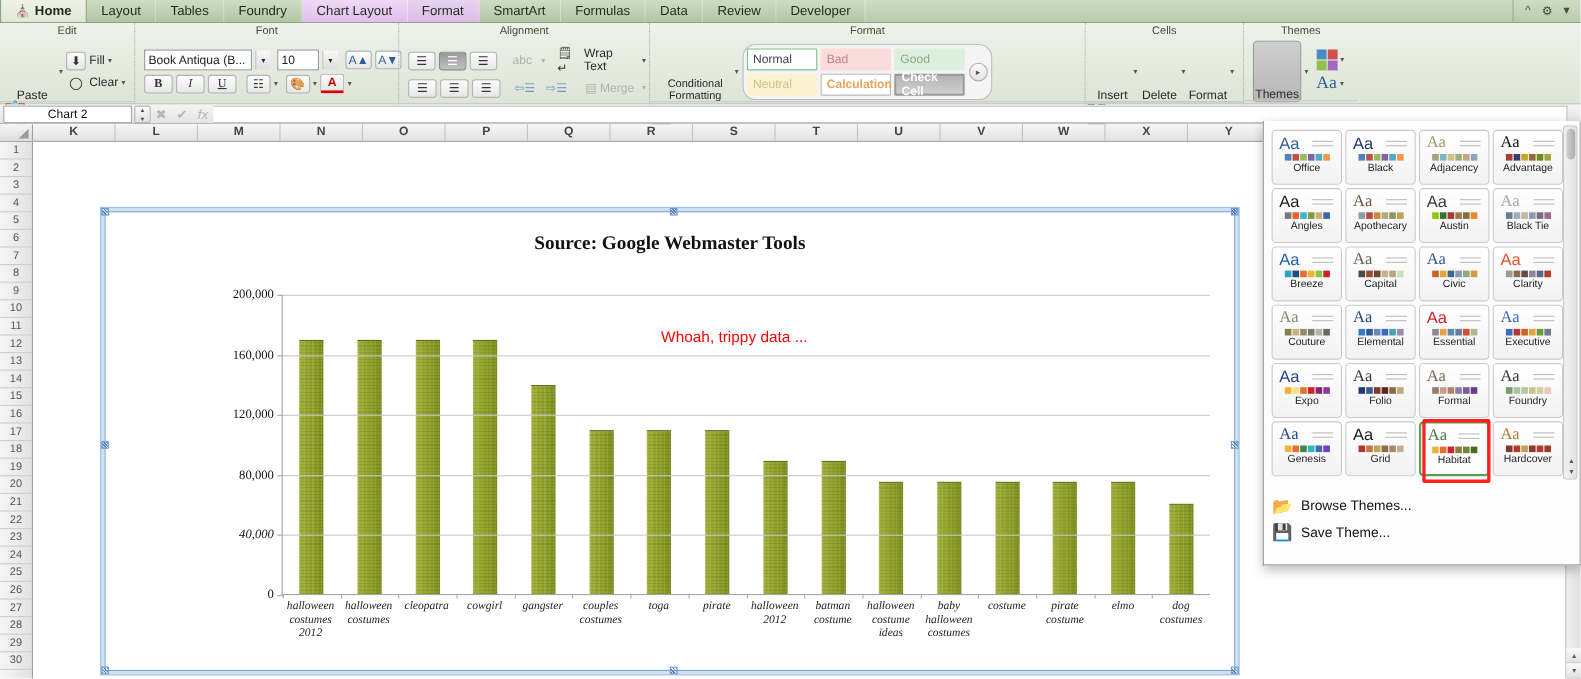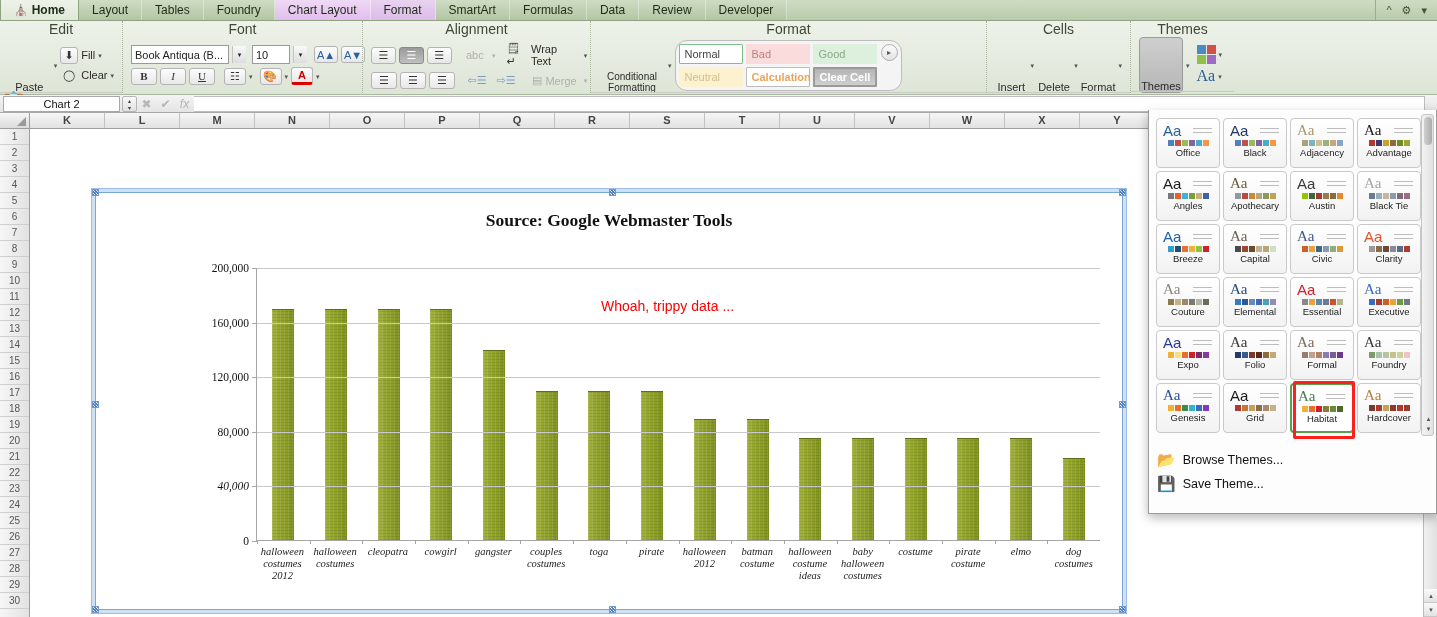--- a/index.html
+++ b/index.html
@@ -25,21 +25,21 @@
     gap:10px; padding:0 10px; border-left:1px solid #9aae8d; }
   #tabbar-right span { font-size:11px; color:#44513c; }
 
   
   #ribbon { position:absolute; left:0; top:21px; width:1437px; height:74px;
     background:linear-gradient(#eef2ea,#dde5d6); border-bottom:1px solid #a9b89e;
     display:flex; font-size:11px; color:#222; }
   .group { position:relative; height:74px; padding:2px 4px 0 4px;
     display:flex; flex-direction:column; }
   .group + .group { border-left:1px dotted #a8b59e; }
-  .gtitle { text-align:center; font-size:14px; color:#3c4a35; height:12px;
+  .gtitle { text-align:center; font-size:10px; color:#3c4a35; height:12px;
     line-height:12px; }
   .gbody { flex:1; display:flex; align-items:center; gap:3px; padding:0 4px; }
   .col2 { display:flex; flex-direction:column; gap:3px; justify-content:center; }
   .row { display:flex; align-items:center; gap:3px; }
 
   .btn { border:1px solid #b4b4b4; background:linear-gradient(#fdfdfd,#e7e7e7);
     border-radius:3px; padding:1px 4px; min-height:17px; display:flex;
     align-items:center; justify-content:center; font-size:11px; color:#333; }
   .btn.flat { border:none; background:none; }
   .btn.on { background:linear-gradient(#9a9a9a,#c0c0c0); color:#fff;
@@ -54,21 +54,21 @@
   .bigbtn .gl { font-size:22px; line-height:24px; }
 
   .input { border:1px solid #9a9a9a; background:#fff; height:19px;
     display:flex; align-items:center; padding:0 3px; font-size:11px; }
   .ddarrow { width:14px; height:17px; border-left:1px solid #c3c3c3;
     background:linear-gradient(#f8f8f8,#dedede); display:flex;
     align-items:center; justify-content:center; font-size:7px; }
 
   
   .sgal { border:1px solid #bdbdbd; background:#f4f4f4; border-radius:12px;
-    padding:3px; display:flex; gap:4px; }
+    padding:3px; display:flex; align-items:center; gap:4px; }
   .scells { display:grid; grid-template-columns:repeat(3,64px);
     grid-template-rows:20px 20px; gap:3px; }
   .scell { border:1px solid #ccc; font-size:11px; display:flex;
     align-items:center; padding-left:5px; border-radius:1px; }
   .s-normal { background:#fff; border-color:#7fc08a; color:#444; }
   .s-bad { background:#fbdcdc; border-color:#fbdcdc; color:#c07f7f; }
   .s-good { background:#ddf0dd; border-color:#ddf0dd; color:#86ab86; }
   .s-neutral { background:#fdf2cf; border-color:#fdf2cf; color:#cfc08a; }
   .s-calc { background:#fff; border-color:#bbb; color:#e8a55c; font-weight:bold; }
   .s-check { background:linear-gradient(#b4b4b4,#cfcfcf); border:2px solid #9a9a9a;
@@ -335,21 +335,21 @@
         </span>
       </div>
       <span class="caret">▾</span>
       <div class="sgal">
         <div class="scells">
           <div class="scell s-normal">Normal</div>
           <div class="scell s-bad">Bad</div>
           <div class="scell s-good">Good</div>
           <div class="scell s-neutral">Neutral</div>
           <div class="scell s-calc">Calculation</div>
-          <div class="scell s-check">Clear Cell</div>
+          <div class="scell s-check">Check Cell</div>
         </div>
         <div class="spin">▸</div>
       </div>
     </div>
   </div>
 
   <div class="group" style="width:144px;">
     <div class="gtitle">Cells</div>
     <div class="gbody">
       <div class="bigbtn" style="width:40px;">

